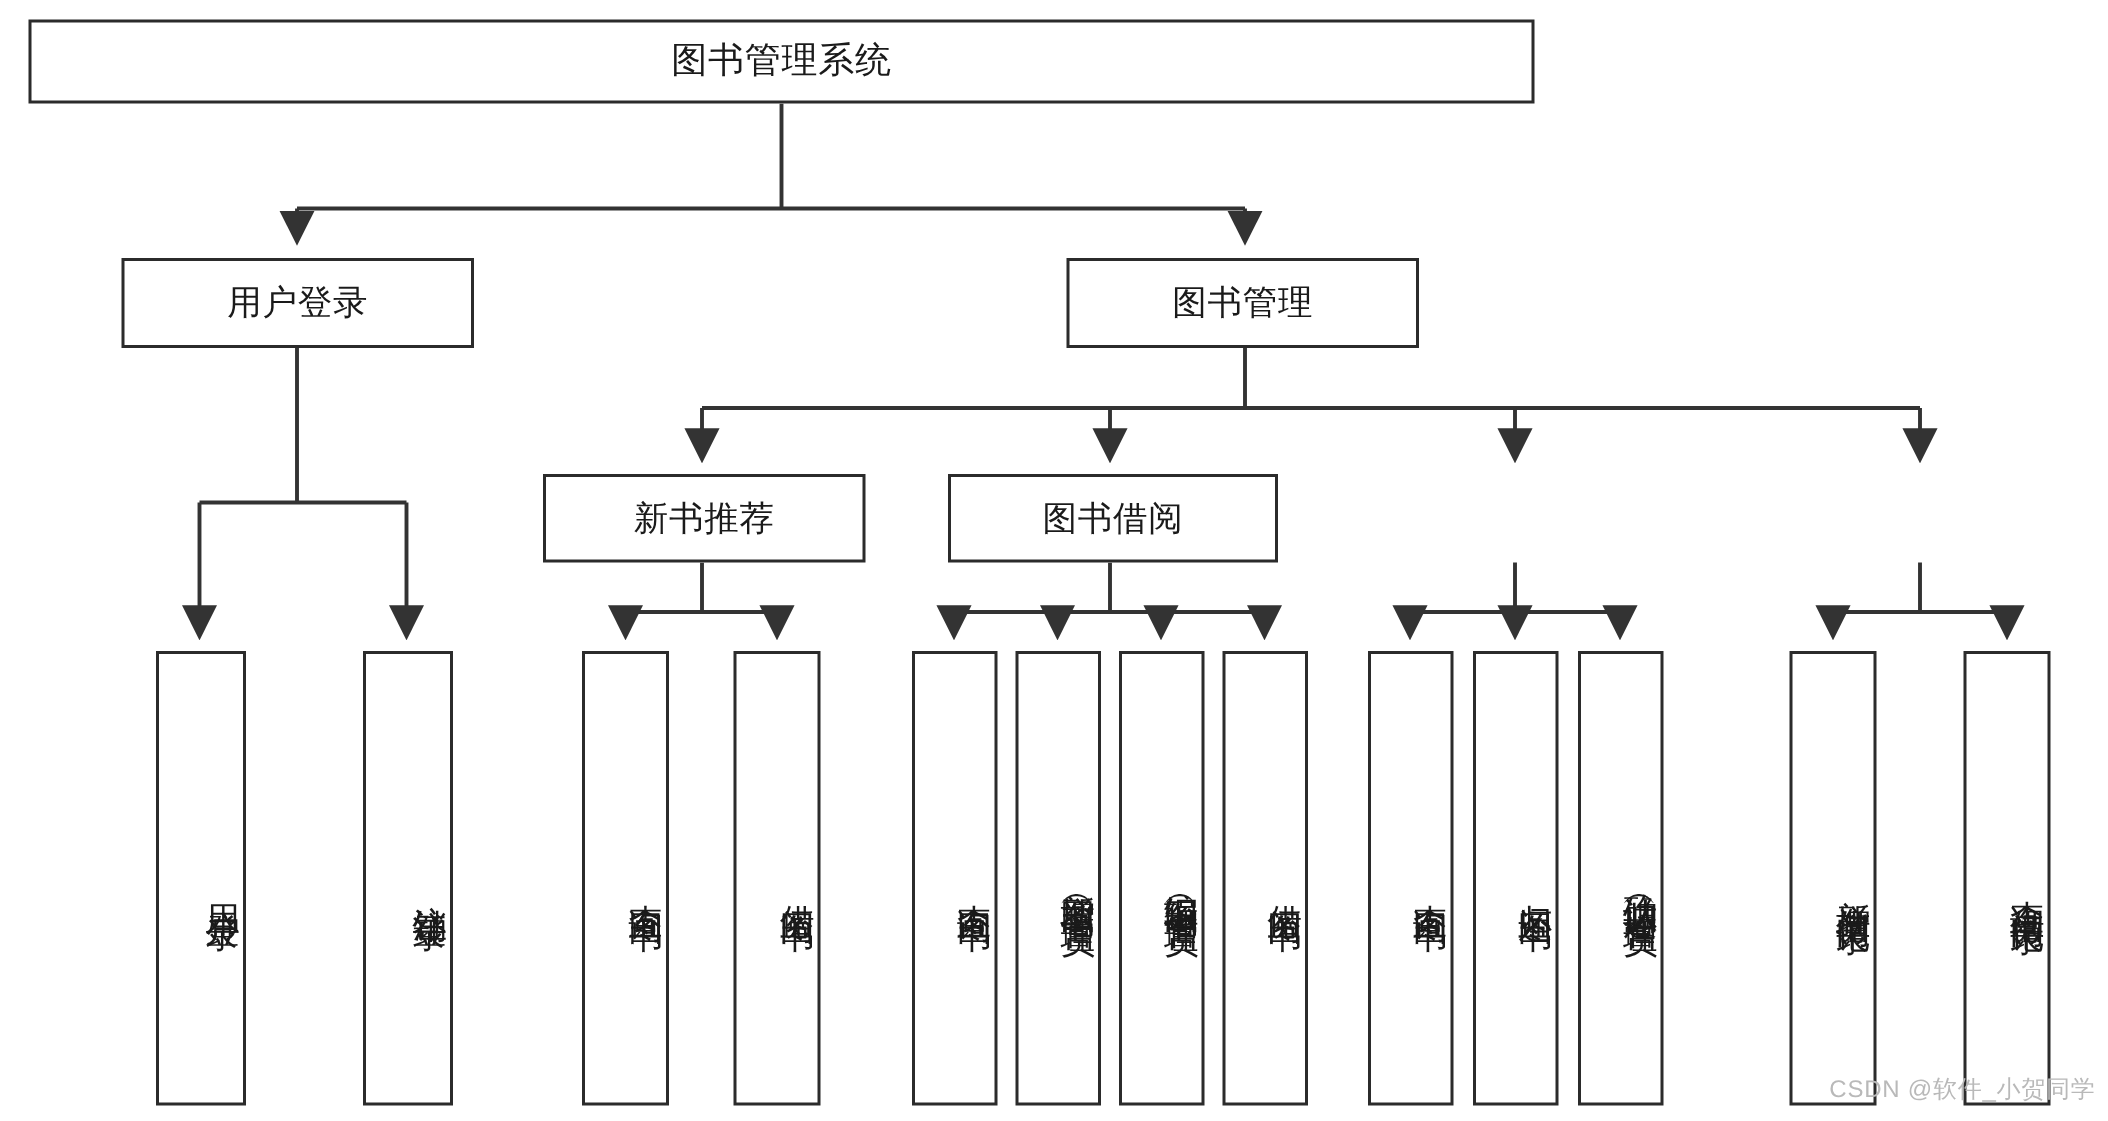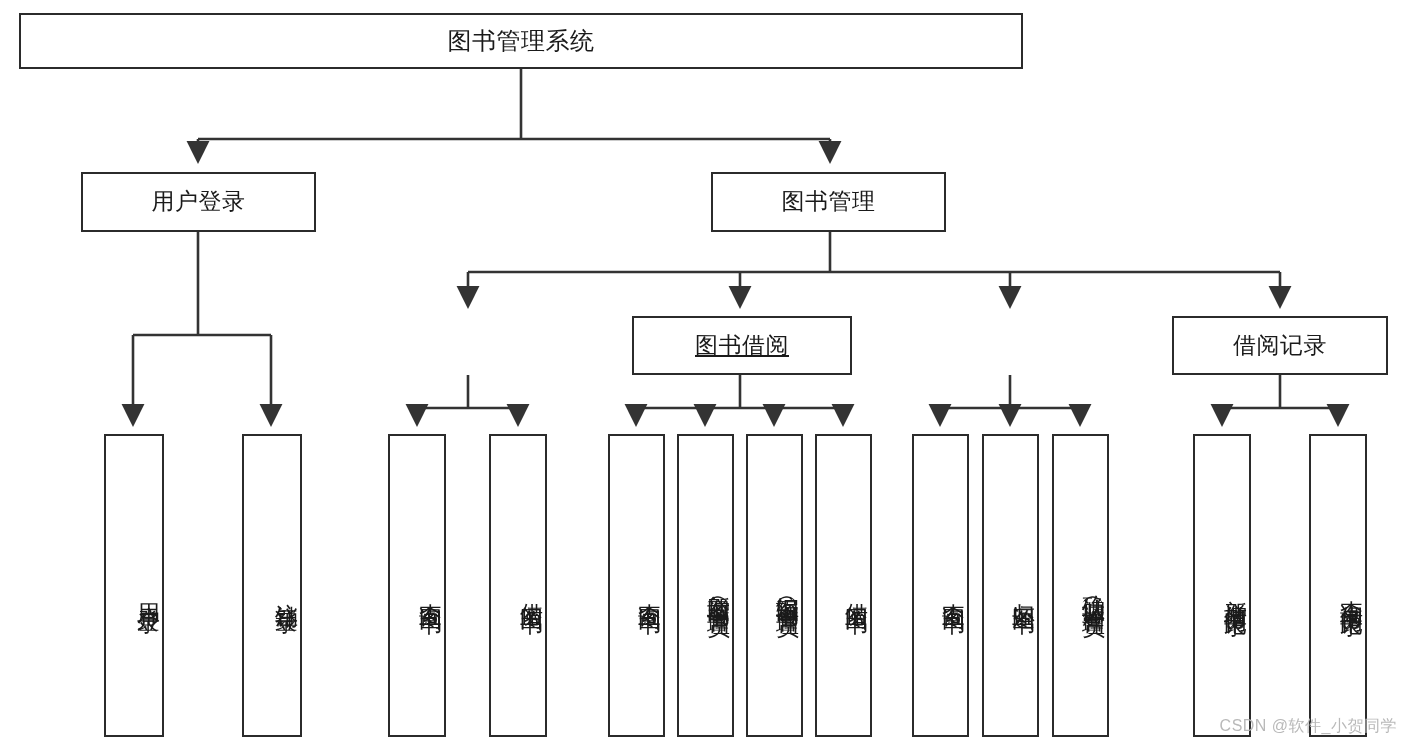--- a/index.html
+++ b/index.html
@@ -117,22 +117,22 @@
       <path d="M 1222 408 L 1222 423" marker-end="url(#arrow)"></path>
       <path d="M 1338 408 L 1338 423" marker-end="url(#arrow)"></path>
     </g>
   </svg>
 
   <div class="node h root" style="left:19px; top:13px; width:1004px; height:56px;">图书管理系统</div>
 
   <div class="node h" style="left:81px; top:172px; width:235px; height:60px;">用户登录</div>
   <div class="node h" style="left:711px; top:172px; width:235px; height:60px;">图书管理</div>
 
-  <div class="node h" style="left:632px; top:316px; width:220px; height:59px;text-decoration:underline;">图书借阅</div>
-  <div class="node h" style="left:1172px; top:316px; width:216px; height:59px;">借阅记录</div>
+  <div class="node h" style="left:362px; top:316px; width:215px; height:59px;">新书推荐</div>
+  <div class="node h" style="left:632px; top:316px; width:220px; height:59px;">图书借阅</div>
 
   <div class="node v" style="left:104px; top:434px; width:60px; height:303px;">用户登录</div>
   <div class="node v" style="left:242px; top:434px; width:60px; height:303px;">注销登录</div>
 
   <div class="node v" style="left:388px; top:434px; width:58px; height:303px;">查询图书</div>
   <div class="node v" style="left:489px; top:434px; width:58px; height:303px;">借阅图书</div>
 
   <div class="node v" style="left:608px; top:434px; width:57px; height:303px;">查询图书</div>
   <div class="node v" style="left:677px; top:434px; width:57px; height:303px;">新增图书（管理员）</div>
   <div class="node v" style="left:746px; top:434px; width:57px; height:303px;">编辑图书（管理员）</div>

